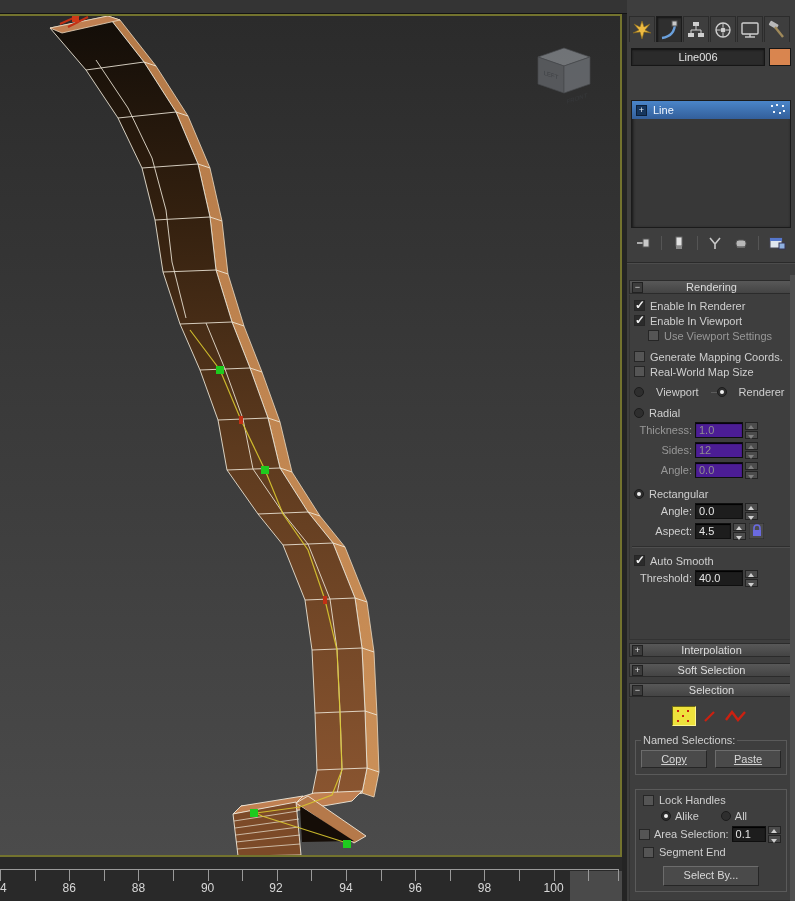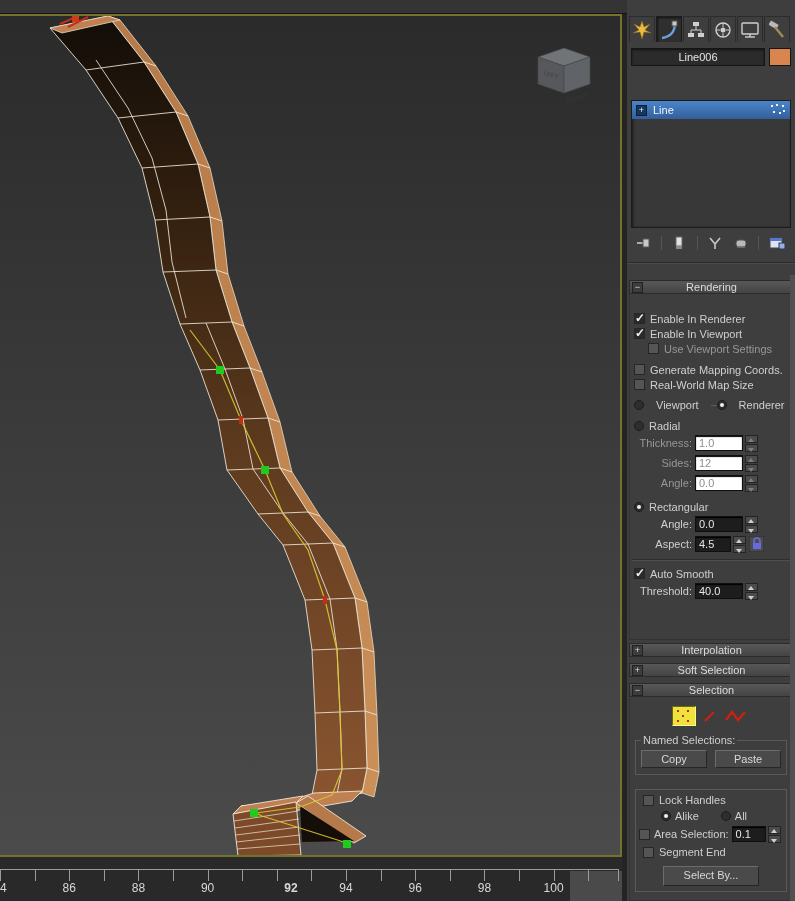--- a/index.html
+++ b/index.html
@@ -85,21 +85,21 @@
   .cb.on::after { content:"✓"; position:absolute; left:0px; top:-3px; color:#f2f2f2; font-size:12px; font-weight:bold; }
   .radio { width:10px; height:10px; border-radius:50%; background:#2e2e2e; border:1px solid #1c1c1c;
            position:relative; flex:none; }
   .radio.on::after { content:""; position:absolute; left:2px; top:2px; width:4px; height:4px;
            border-radius:50%; background:#f0f0f0; }
 
   .frow { display:flex; align-items:center; height:20px; padding:0 4px; }
   .frow .flabel { width:58px; text-align:right; margin-right:3px; }
   .field { width:48px; height:16px; background:#1d1d1d; border:1px solid #0f0f0f;
            color:#e6e6e6; padding:1px 3px; font-size:11px; box-shadow:inset 0 1px 1px #000; }
-  .field.dis { color:#8f8f8f; background:#ffffff; }
+  .field.dis { color:#8f8f8f; background:#4c1d95; }
   .spinner { width:13px; height:17px; margin-left:2px; display:flex; flex-direction:column; gap:1px; }
   .spinner div { flex:1; background:#4c4c4c; border:1px solid #242424; position:relative; }
   .spinner div::after { content:""; position:absolute; left:2px; border-left:3px solid transparent;
            border-right:3px solid transparent; }
   .spinner .up::after { top:2px; border-bottom:4px solid #cfcfcf; }
   .spinner .dn::after { top:3px; border-top:4px solid #cfcfcf; }
   .spinner.dis .up::after { border-bottom-color:#7d7d7d; }
   .spinner.dis .dn::after { border-top-color:#7d7d7d; }
 
   .vr-row { display:flex; align-items:center; height:18px; margin:4px 4px 0; }
@@ -111,21 +111,21 @@
 
   .btn { background:#4a4a4a; border:1px solid; border-color:#6c6c6c #262626 #262626 #6c6c6c;
          color:#d8d8d8; font-size:11px; text-align:center; padding:2px 6px; }
 
   fieldset { border:1px solid #5a5a5a; margin:4px 5px 0; padding:2px 3px 5px; }
   fieldset legend { color:#cfcfcf; font-size:11px; padding:0 2px; margin-left:2px; }
 
   .subobj { display:flex; justify-content:center; align-items:center; gap:6px; height:28px; margin-top:4px; }
   .vert-btn { width:24px; height:20px; background:#eee23c; border:1px solid;
               border-color:#6e6a14 #fff690 #fff690 #6e6a14; position:relative; }
-  .ns-btns { display:flex; gap:8px; justify-content:center; padding:2px 2px 1px; }
+  .ns-btns { display:flex; gap:8px; justify-content:center; padding:2px 2px 1px;text-decoration:underline; }
   .ns-btns .btn { flex:1; }
 
   .lockfs .row { height:16px; }
   .selectby { display:block; width:96px; margin:6px auto 0; height:20px; }
 </style>
 </head>
 <body>
 
 <div id="app">
 
@@ -241,21 +241,21 @@
   <div class="ruler">
     <div class="beyond"></div>
     <div class="baseline"></div>
     <div class="ticks"></div>
     <div class="endtick"></div>
     <div>
         <span class="tl-label" style="left: 0px;">84</span>
         <span class="tl-label" style="left: 69.2px;">86</span>
         <span class="tl-label" style="left: 138.4px;">88</span>
         <span class="tl-label" style="left: 207.6px;">90</span>
-        <span class="tl-label" style="left: 291px; font-weight: bold;">92</span>
+        <span class="tl-label" style="left: 276px;">92</span>
         <span class="tl-label" style="left: 346px;">94</span>
         <span class="tl-label" style="left: 415.2px;">96</span>
         <span class="tl-label" style="left: 484.4px;">98</span>
         <span class="tl-label" style="left: 553.6px;">100</span>
       </div>
   </div>
 
   <div class="panel-gap"></div>
   <div class="panel">
 
@@ -351,21 +351,21 @@
         </svg>
     </div>
 
     <div class="hr-dark"></div>
 
     <div class="roll-h" style="top:280px">
       <div class="pm">−</div>
       <div class="t">Rendering</div>
     </div>
     <div class="roll-body" style="top:295px; height:345px">
-      <div class="row" style="margin-top:16px">
+      <div class="row" style="margin-top:3px">
         <div class="cb dark on"></div>
         <span>Enable In Renderer</span>
       </div>
       <div class="row">
         <div class="cb dark on"></div>
         <span>Enable In Viewport</span>
       </div>
       <div class="row indent">
         <div class="cb"></div>
         <span class="dim">Use Viewport Settings</span>

